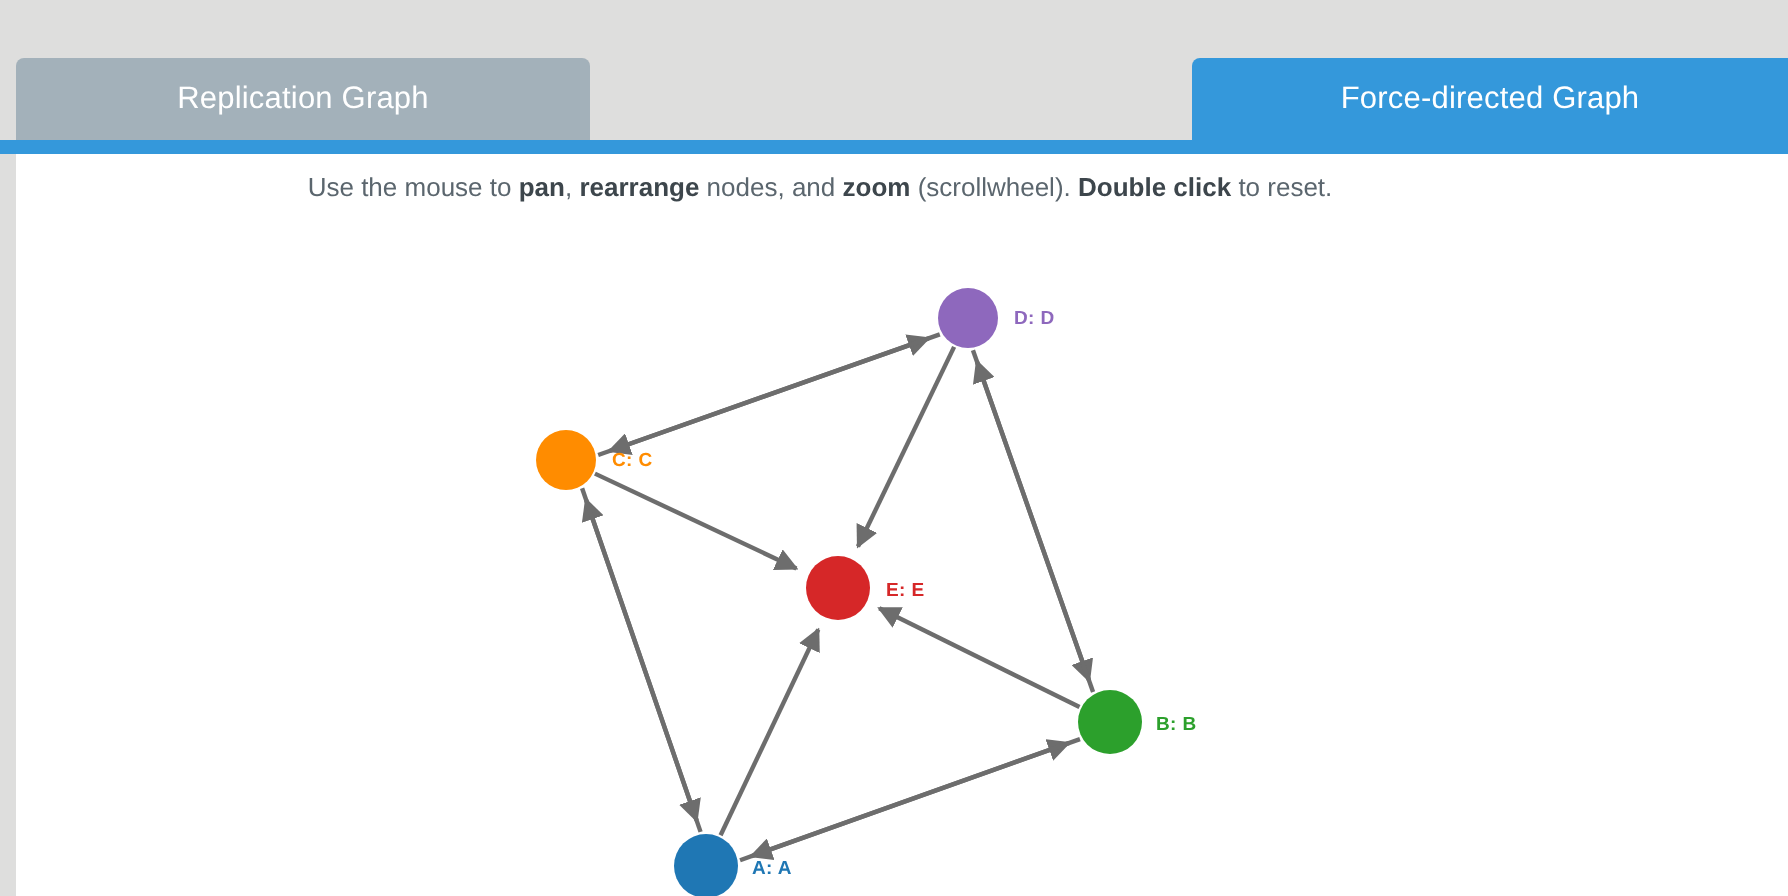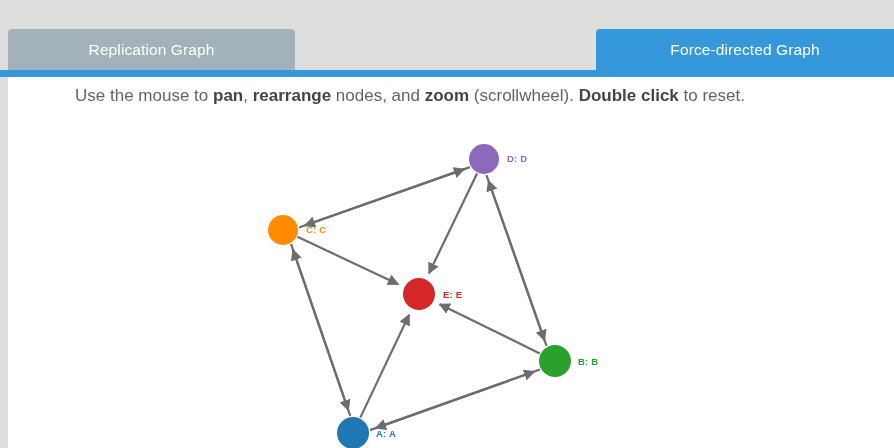--- a/index.html
+++ b/index.html
@@ -69,21 +69,21 @@
     height: 381px;
     background: #ffffff;
     overflow: hidden;
   }
   .hint {
     position: absolute;
     left: 0;
     top: 9px;
     width: 804px;
     text-align: center;
-    font-size: 17px;
+    font-size: 13px;
     color: #5b666e;
     white-space: nowrap;
   }
   .hint b { font-weight: bold; color: #3d464c; }
 
   
   .graph-canvas {
     position: absolute;
     left: 0; top: 0;
     width: 886px;

